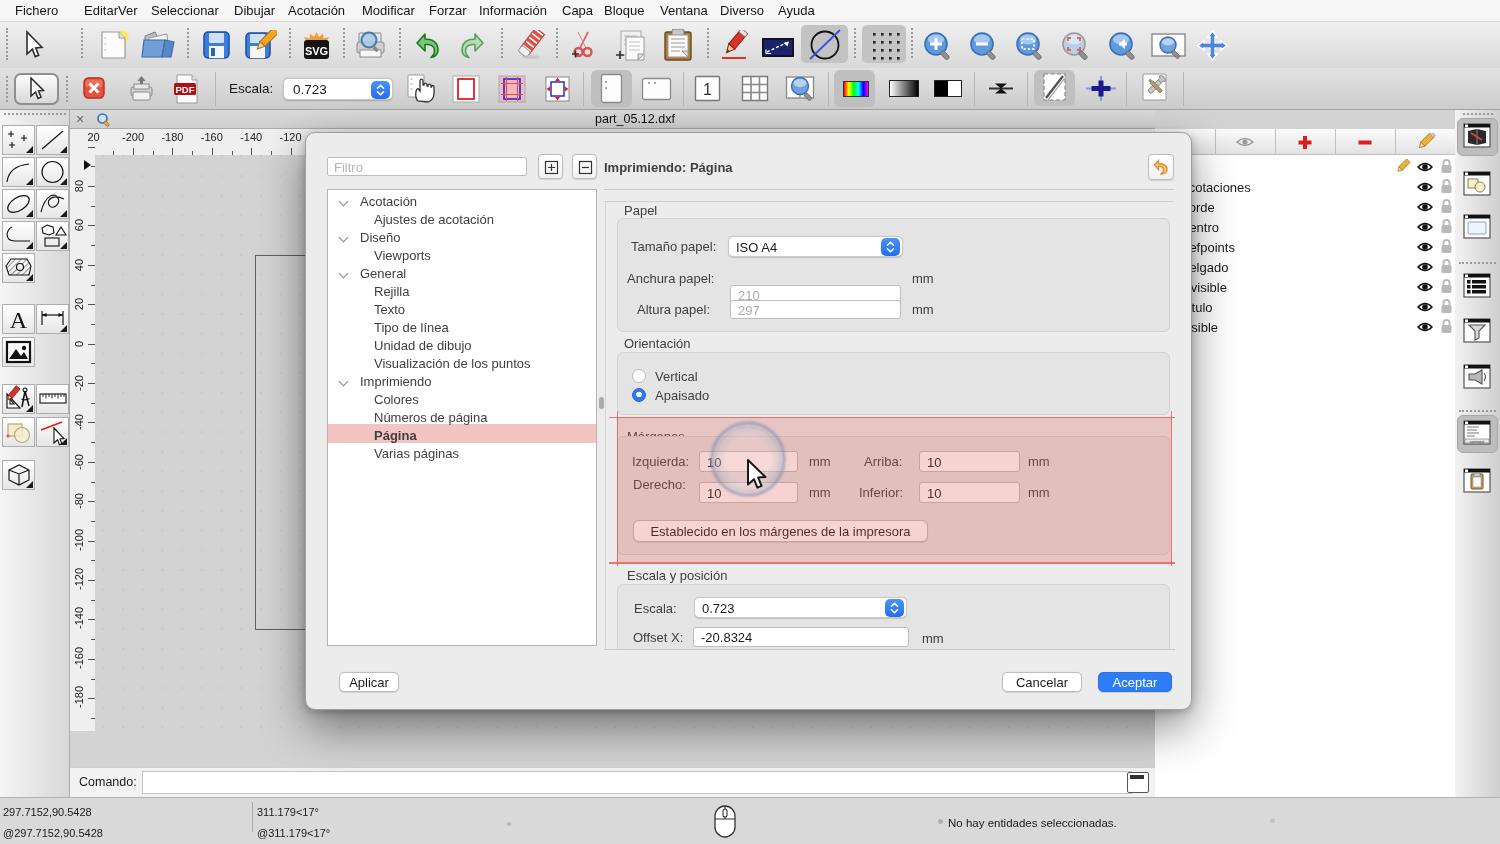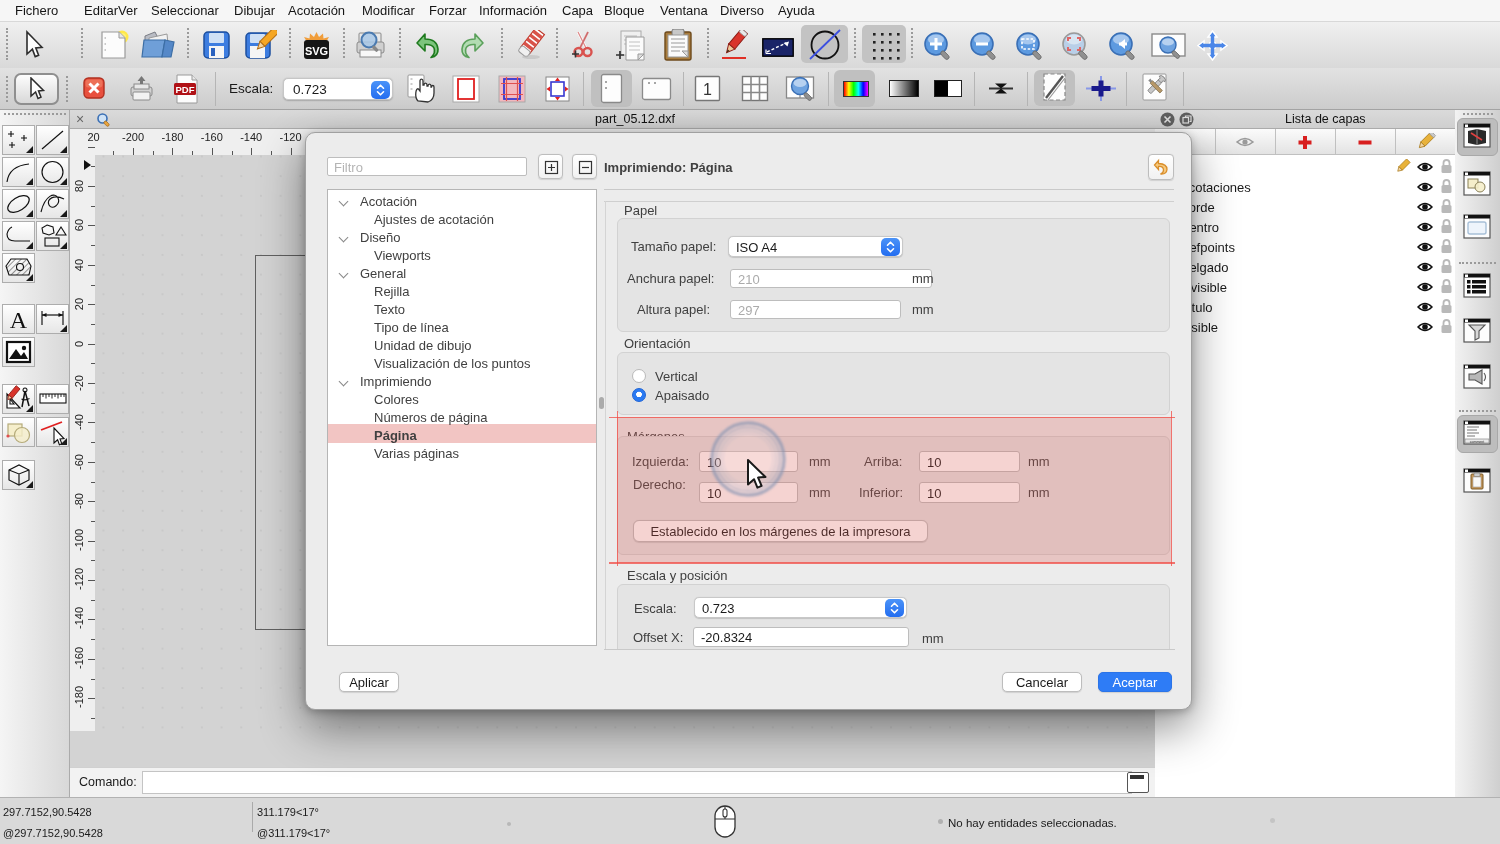--- a/index.html
+++ b/index.html
@@ -391,32 +391,20 @@
       <div class="abs vline" style="left:1183px;top:4px;height:34px;background:#b5b5b5"></div>
     </div>
 
   <div class="abs" id="tabbar">
     <span style="position:absolute;left:6px;top:1px;color:#666;font-size:14px">×</span>
     <svg class="abs" style="left:26px;top:2px" width="15" height="15" viewBox="0 0 15 15">
         <circle cx="6.5" cy="6.5" r="4.5" fill="#cfe2f5" stroke="#3a6fb5" stroke-width="1.6"></circle>
         <rect x="9.5" y="8.5" width="6" height="3" rx="1.5" transform="rotate(45 9.5 8.5)" fill="#e8a33d" stroke="#a06818" stroke-width="0.7"></rect>
       </svg>
       <span style="position:absolute;left:525px;top:2px;font-size:12.5px;color:#111">part_05.12.dxf</span>
-  </div>
-  <div class="abs" id="lphead">
-    <svg class="abs" style="left:5px;top:2px" width="15" height="15" viewBox="0 0 15 15">
-        <circle cx="7.5" cy="7.5" r="7" fill="#5f5f5f"></circle>
-        <path d="M4.5 4.5 L10.5 10.5 M10.5 4.5 L4.5 10.5" stroke="#ddd" stroke-width="1.6"></path>
-      </svg>
-      <svg class="abs" style="left:24px;top:2px" width="15" height="15" viewBox="0 0 15 15">
-        <circle cx="7.5" cy="7.5" r="7" fill="#5f5f5f"></circle>
-        <rect x="4" y="5.5" width="5.5" height="5.5" fill="none" stroke="#ddd" stroke-width="1.2"></rect>
-        <path d="M6.5 5.5 v-1.5 h5.5 v5.5 h-1.5" fill="none" stroke="#ddd" stroke-width="1.2"></path>
-      </svg>
-      <span style="position:absolute;left:130px;top:2px;font-size:12.5px;color:#111">Lista de capas</span>
   </div>
 
   <div class="abs" id="palette">
       <div class="abs" style="left:4px;top:3px;width:62px;height:2px;border-top:2px dotted #9a9a9a"></div>
       <div class="pbtn corner" style="left:2px;top:15px">
         <svg width="31" height="28" viewBox="0 0 31 28">
           <g stroke="#111" stroke-width="1.1">
             <path d="M8 5 v6 M5 8 h6"></path>
             <path d="M21 9 v6 M18 12 h6"></path>
             <path d="M9 16 v6 M6 19 h6"></path>
@@ -868,21 +856,21 @@
         <div class="stepper" style="right:2px;top:1px">
           <svg width="19" height="18" viewBox="0 0 19 18">
               <g stroke="#fff" stroke-width="1.6" fill="none" stroke-linecap="round" stroke-linejoin="round">
                 <path d="M6.5 7.2 L9.5 4.2 L12.5 7.2"></path>
                 <path d="M6.5 10.8 L9.5 13.8 L12.5 10.8"></path>
               </g>
             </svg>
         </div>
       </div>
       <span class="lab" style="left:21px;top:70px">Anchura papel:</span>
-      <div class="field" style="left:124px;top:68px;width:202px;height:19px">
+      <div class="field" style="left:124px;top:84px;width:171px;height:19px">
           <span style="position:absolute;left:7px;top:2px;color:#ababab">210</span>
         </div>
       <span class="lab" style="left:306px;top:70px">mm</span>
       <span class="lab" style="left:31px;top:101px">Altura papel:</span>
       <div class="field" style="left:124px;top:99px;width:171px;height:19px">
           <span style="position:absolute;left:7px;top:2px;color:#ababab">297</span>
         </div>
       <span class="lab" style="left:306px;top:101px">mm</span>
 
       <span class="lab" style="left:18px;top:135px">Orientación</span>

